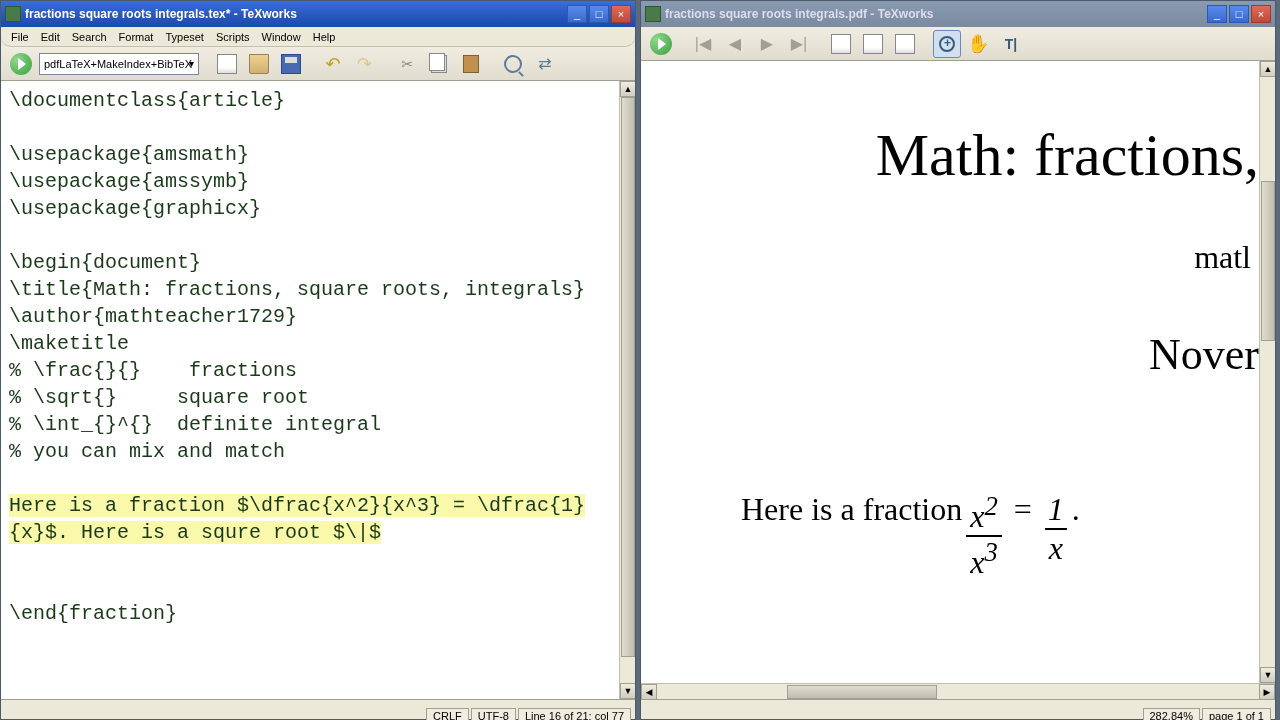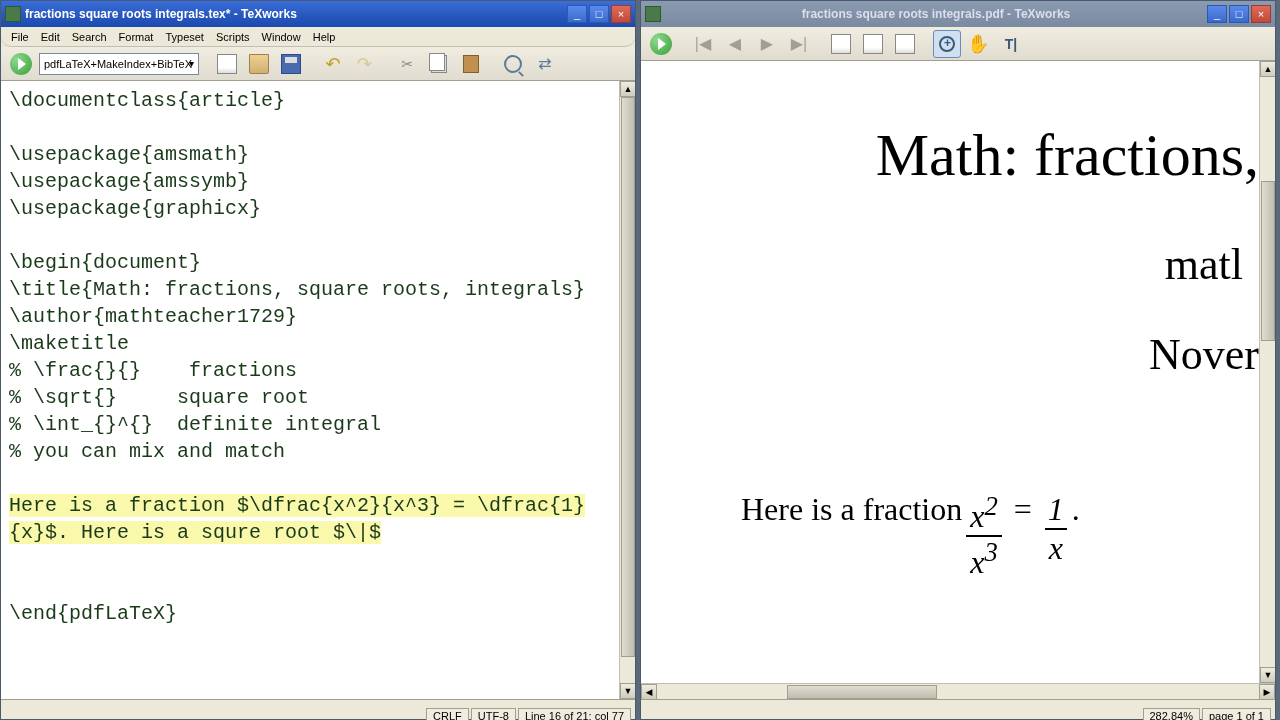--- a/index.html
+++ b/index.html
@@ -1,21 +1,21 @@
 <!DOCTYPE html>
 <html><head>
 <meta charset="utf-8">
 <style>
 * { box-sizing: border-box; margin: 0; padding: 0; }
 body { font-family: sans-serif; background: #5a6a7a; width: 1280px; height: 720px; overflow: hidden; position: relative; }
 .window { position: absolute; border: 1px solid #4a5a6a; background: #ece9d8; display: flex; flex-direction: column; }
 .window.left { left: 0; top: 0; width: 636px; height: 720px; }
 .window.right { left: 640px; top: 0; width: 636px; height: 720px; }
 .titlebar { height: 26px; background: linear-gradient(to bottom, #3a6edb 0%, #2a5ac0 50%, #1a4ab0 100%); color: white; display: flex; align-items: center; padding: 0 4px; font-size: 12px; }
-.titlebar.inactive { background: linear-gradient(to bottom, #8a9ab0 0%, #7a8aa0 100%); color: #dde; text-align: center; }
+.titlebar.inactive { background: linear-gradient(to bottom, #8a9ab0 0%, #7a8aa0 100%); color: #dde; }
 .titlebar-icon { width: 16px; height: 16px; background: #4a7a4a; border: 1px solid #2a5a2a; margin-right: 4px; }
 .titlebar-text { flex: 1; font-weight: bold; }
 .winbtns { display: flex; gap: 2px; }
 .winbtn { width: 20px; height: 18px; background: linear-gradient(to bottom, #5a8aeb, #3a6acb); border: 1px solid #2a5ab0; color: white; font-size: 11px; display: flex; align-items: center; justify-content: center; cursor: pointer; }
 .winbtn.close { background: linear-gradient(to bottom, #e06a5a, #c04a3a); border-color: #a03a2a; }
 .menubar { height: 20px; background: #ece9d8; display: flex; align-items: center; border-bottom: 1px solid #c0c0b0; padding: 0 4px; font-size: 11px; border-radius: 10px; }
 .menuitem { padding: 2px 6px; cursor: pointer; }
 .toolbar { height: 34px; background: linear-gradient(to bottom, #f0ede0 0%, #e0ddd0 100%); border-bottom: 1px solid #a0a090; display: flex; align-items: center; padding: 0 6px; gap: 4px; }
 .tbtn { width: 28px; height: 28px; border: 1px solid transparent; background: transparent; display: flex; align-items: center; justify-content: center; cursor: pointer; border-radius: 3px; }
 .tbtn.go { width: 28px; }
@@ -33,21 +33,21 @@
 .hscroll { height: 16px; background: #ece9d8; border-top: 1px solid #c0c0b0; display: flex; }
 .hscroll .arrow { width: 16px; height: 16px; background: linear-gradient(to bottom, #f0ede0, #d0cdc0); border: 1px solid #a0a090; font-size: 9px; display: flex; align-items: center; justify-content: center; }
 .hscroll .track { flex: 1; position: relative; }
 .hscroll .thumb { position: absolute; top: 1px; height: 14px; background: linear-gradient(to bottom, #e0ddd0, #c0bdb0); border: 1px solid #a0a090; }
 .statusbar { height: 20px; background: #ece9d8; border-top: 1px solid #a0a090; display: flex; align-items: center; font-size: 11px; padding: 0 4px; }
 .status-cell { border: 1px solid #a0a090; padding: 1px 6px; margin-left: 2px; background: #f0ede0; margin-top: 12px; }
 .status-spacer { flex: 1; }
 .preview-area { flex: 1; display: flex; background: white; position: relative; overflow: hidden; }
 .preview-content { flex: 1; padding: 20px; font-family: 'Times New Roman', serif; overflow: hidden; position: relative; }
 .pv-title { font-size: 60px; position: absolute; top: 60px; right: 0; white-space: nowrap; }
-.pv-author { font-size: 44px; position: absolute; top: 178px; right: 16px; white-space: nowrap; }
+.pv-author { font-size: 32px; position: absolute; top: 178px; right: 8px; white-space: nowrap; }
 .pv-date { font-size: 44px; position: absolute; top: 268px; right: 0; white-space: nowrap; }
 .pv-body { position: absolute; top: 430px; left: 100px; font-size: 32px; display: flex; }
 .frac { display: inline-flex; flex-direction: column; align-items: center; font-style: italic; margin: 0 4px; }
 .frac .num { padding: 0 4px; }
 .frac .den { border-top: 2px solid black; padding: 0 4px; }
 .eq { margin: 0 8px; }
 .tbtn-icon { width: 20px; height: 20px; }
 .icon-new { background: linear-gradient(to bottom, #fff 70%, #ddd); border: 1px solid #888; }
 .icon-open { background: linear-gradient(to bottom, #f0d090, #d0b070); border: 1px solid #a08050; border-radius: 0 0 2px 2px; }
 .icon-save { background: #4a6ab0; border: 1px solid #2a4a90; position: relative; }
@@ -140,21 +140,21 @@
 <span>\author{mathteacher1729}</span>
 <span>\maketitle</span>
 <span>% \frac{}{}    fractions</span>
 <span>% \sqrt{}     square root</span>
 <span>% \int_{}^{}  definite integral</span>
 <span>% you can mix and match</span>
 <span></span>
 <span class="hl"><span>Here is a fraction $</span><span>\dfrac{x^2}{x^3}</span><span> = </span><span>\dfrac{1}{x}</span><span>$. Here is a squre root $\</span>|<span>$</span></span>
 <span></span>
 <span></span>
-<span>\end{pdfLaTeX}</span></div>
+<span>\end{fraction}</span></div>
     <div class="vscroll">
       <div class="arrow">▲</div>
       <div class="thumb" style="top:16px;height:560px"></div>
       <div class="arrow" style="position:absolute;bottom:0">▼</div>
     </div>
   </div>
   <div class="statusbar">
     <div class="status-spacer"></div>
     <div class="status-cell">CRLF</div>
     <div class="status-cell">UTF-8</div>

